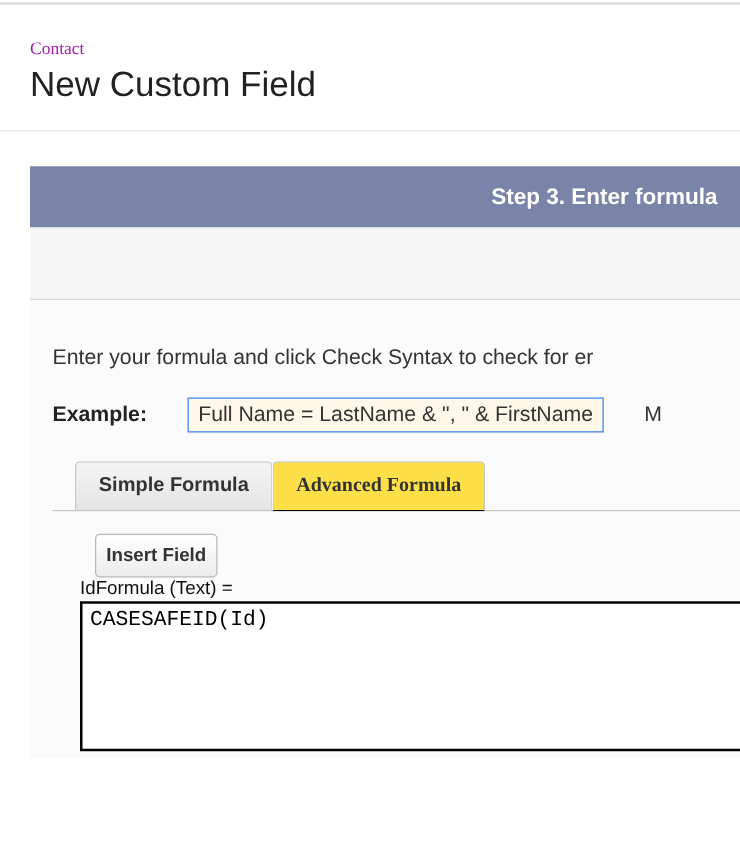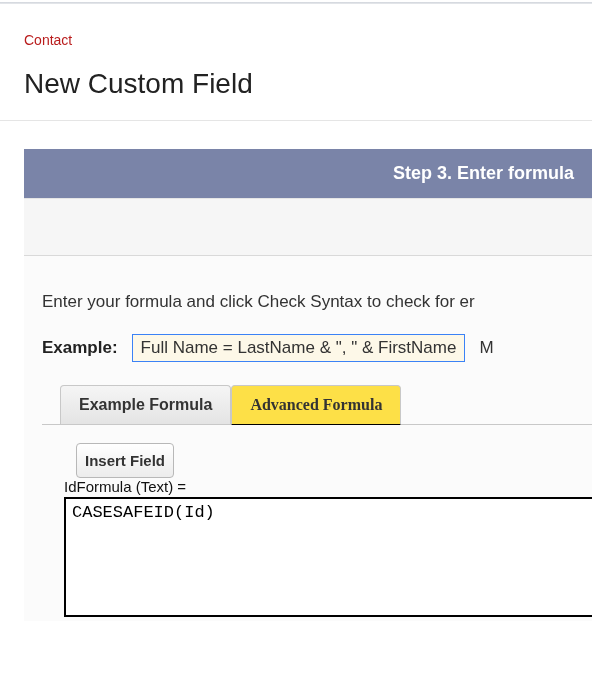--- a/index.html
+++ b/index.html
@@ -17,22 +17,23 @@
     .top-border {
       height: 2px;
       background: linear-gradient(to bottom, #d0d4db, #e8eaed);
       margin-top: 2px;
     }
     .page-header {
       padding: 28px 0 20px 24px;
     }
     .breadcrumb {
       font-size: 14px;
-      color: #b91c1c;
-      margin-bottom: 20px;
+      color: #a21caf;
+      margin-bottom: 4px;
+      font-family: Liberation Serif, serif;
     }
     .page-title {
       font-size: 28px;
       color: #222;
       font-weight: 400;
     }
     .header-divider {
       height: 1px;
       background: #e5e5e5;
       margin-bottom: 28px;
@@ -64,21 +65,21 @@
       margin-bottom: 22px;
       white-space: nowrap;
     }
     .example-row {
       font-size: 17px;
       color: #222;
       margin-bottom: 22px;
       white-space: nowrap;
       display: flex;
       align-items: baseline;
-      gap: 14px;
+      gap: 32px;
     }
     .example-label {
       font-weight: bold;
     }
     .example-box {
       border: 1px solid #3b82f6;
       background: #fdf8e8;
       padding: 3px 8px;
       font-size: 17px;
       color: #333;
@@ -170,21 +171,21 @@
 
       <div class="instruction-text">Enter your formula and click Check Syntax to check for er</div>
 
       <div class="example-row">
         <span class="example-label">Example:</span>
         <span class="example-box">Full Name = LastName &amp; ", " &amp; FirstName</span>
         <span class="example-more">M</span>
       </div>
 
       <div class="tabs-row">
-        <div class="tab inactive">Example Formula</div>
+        <div class="tab inactive">Simple Formula</div>
         <div class="tab active">Advanced Formula</div>
       </div>
       <div class="tabs-divider"></div>
 
       <button class="insert-btn">Insert Field</button>
 
       <div class="formula-label">IdFormula (Text) =</div>
       <textarea class="formula-textarea" style="">CASESAFEID(Id)</textarea>
 
     </div>

